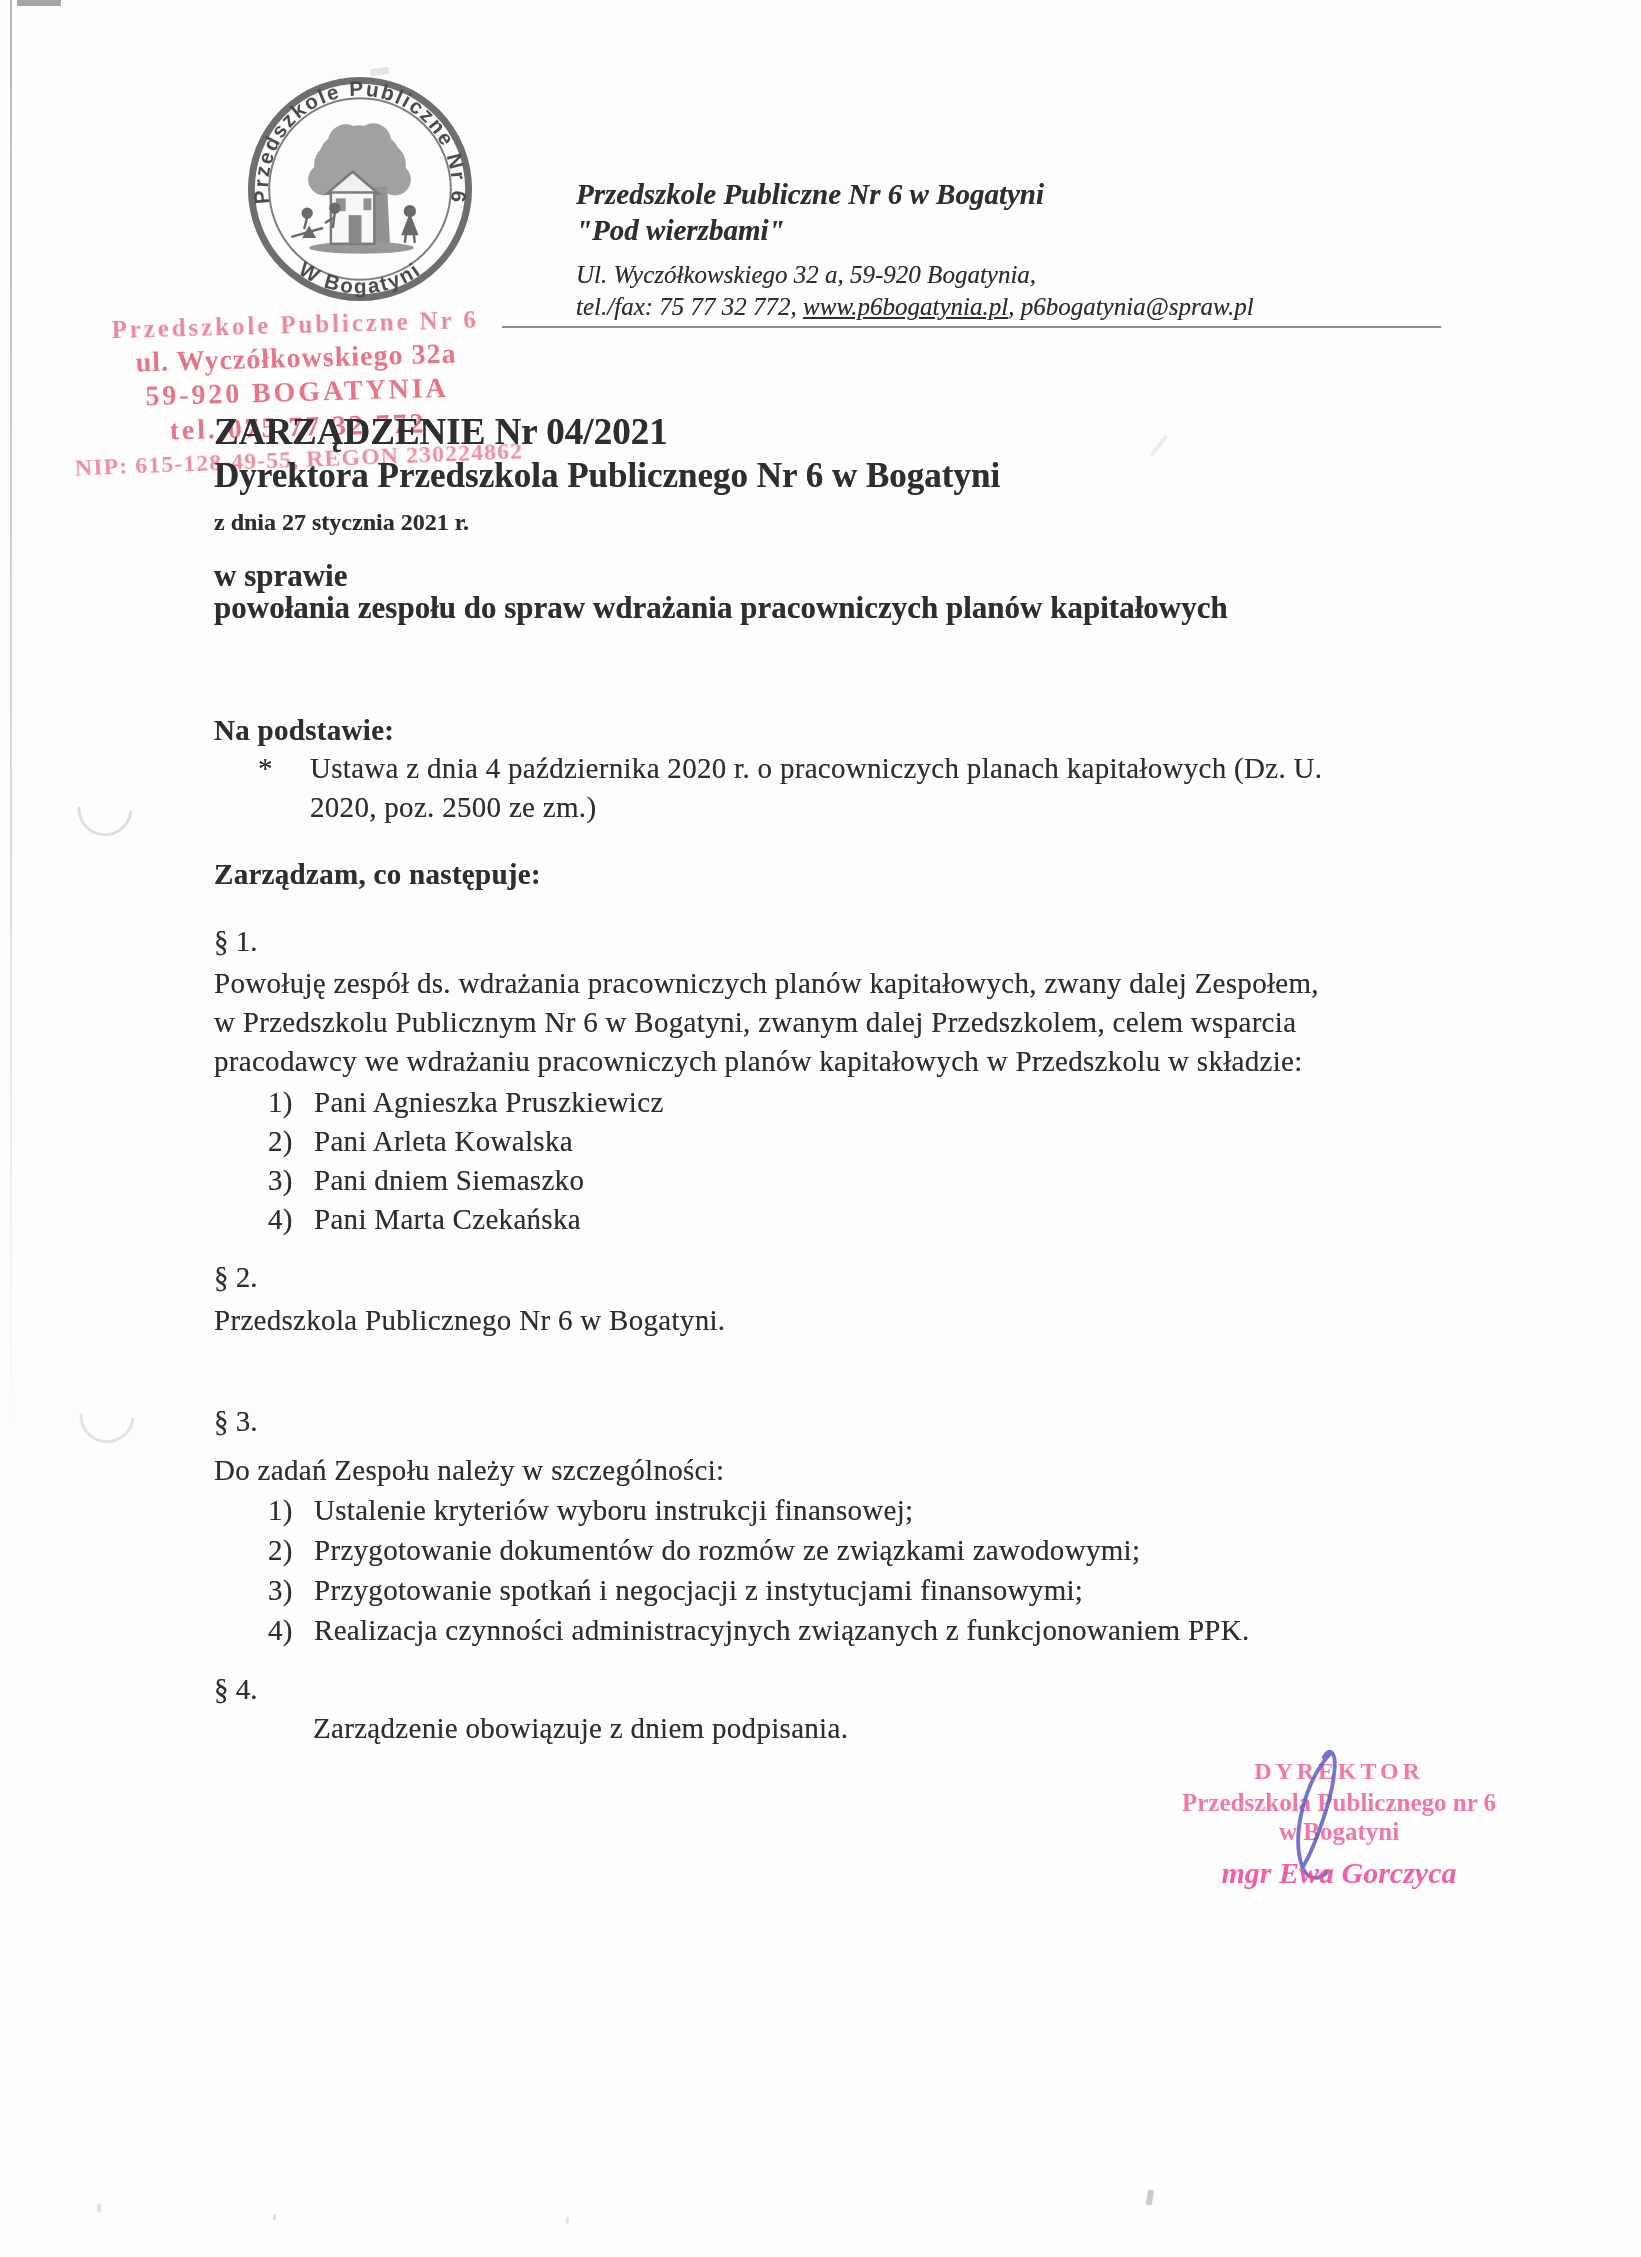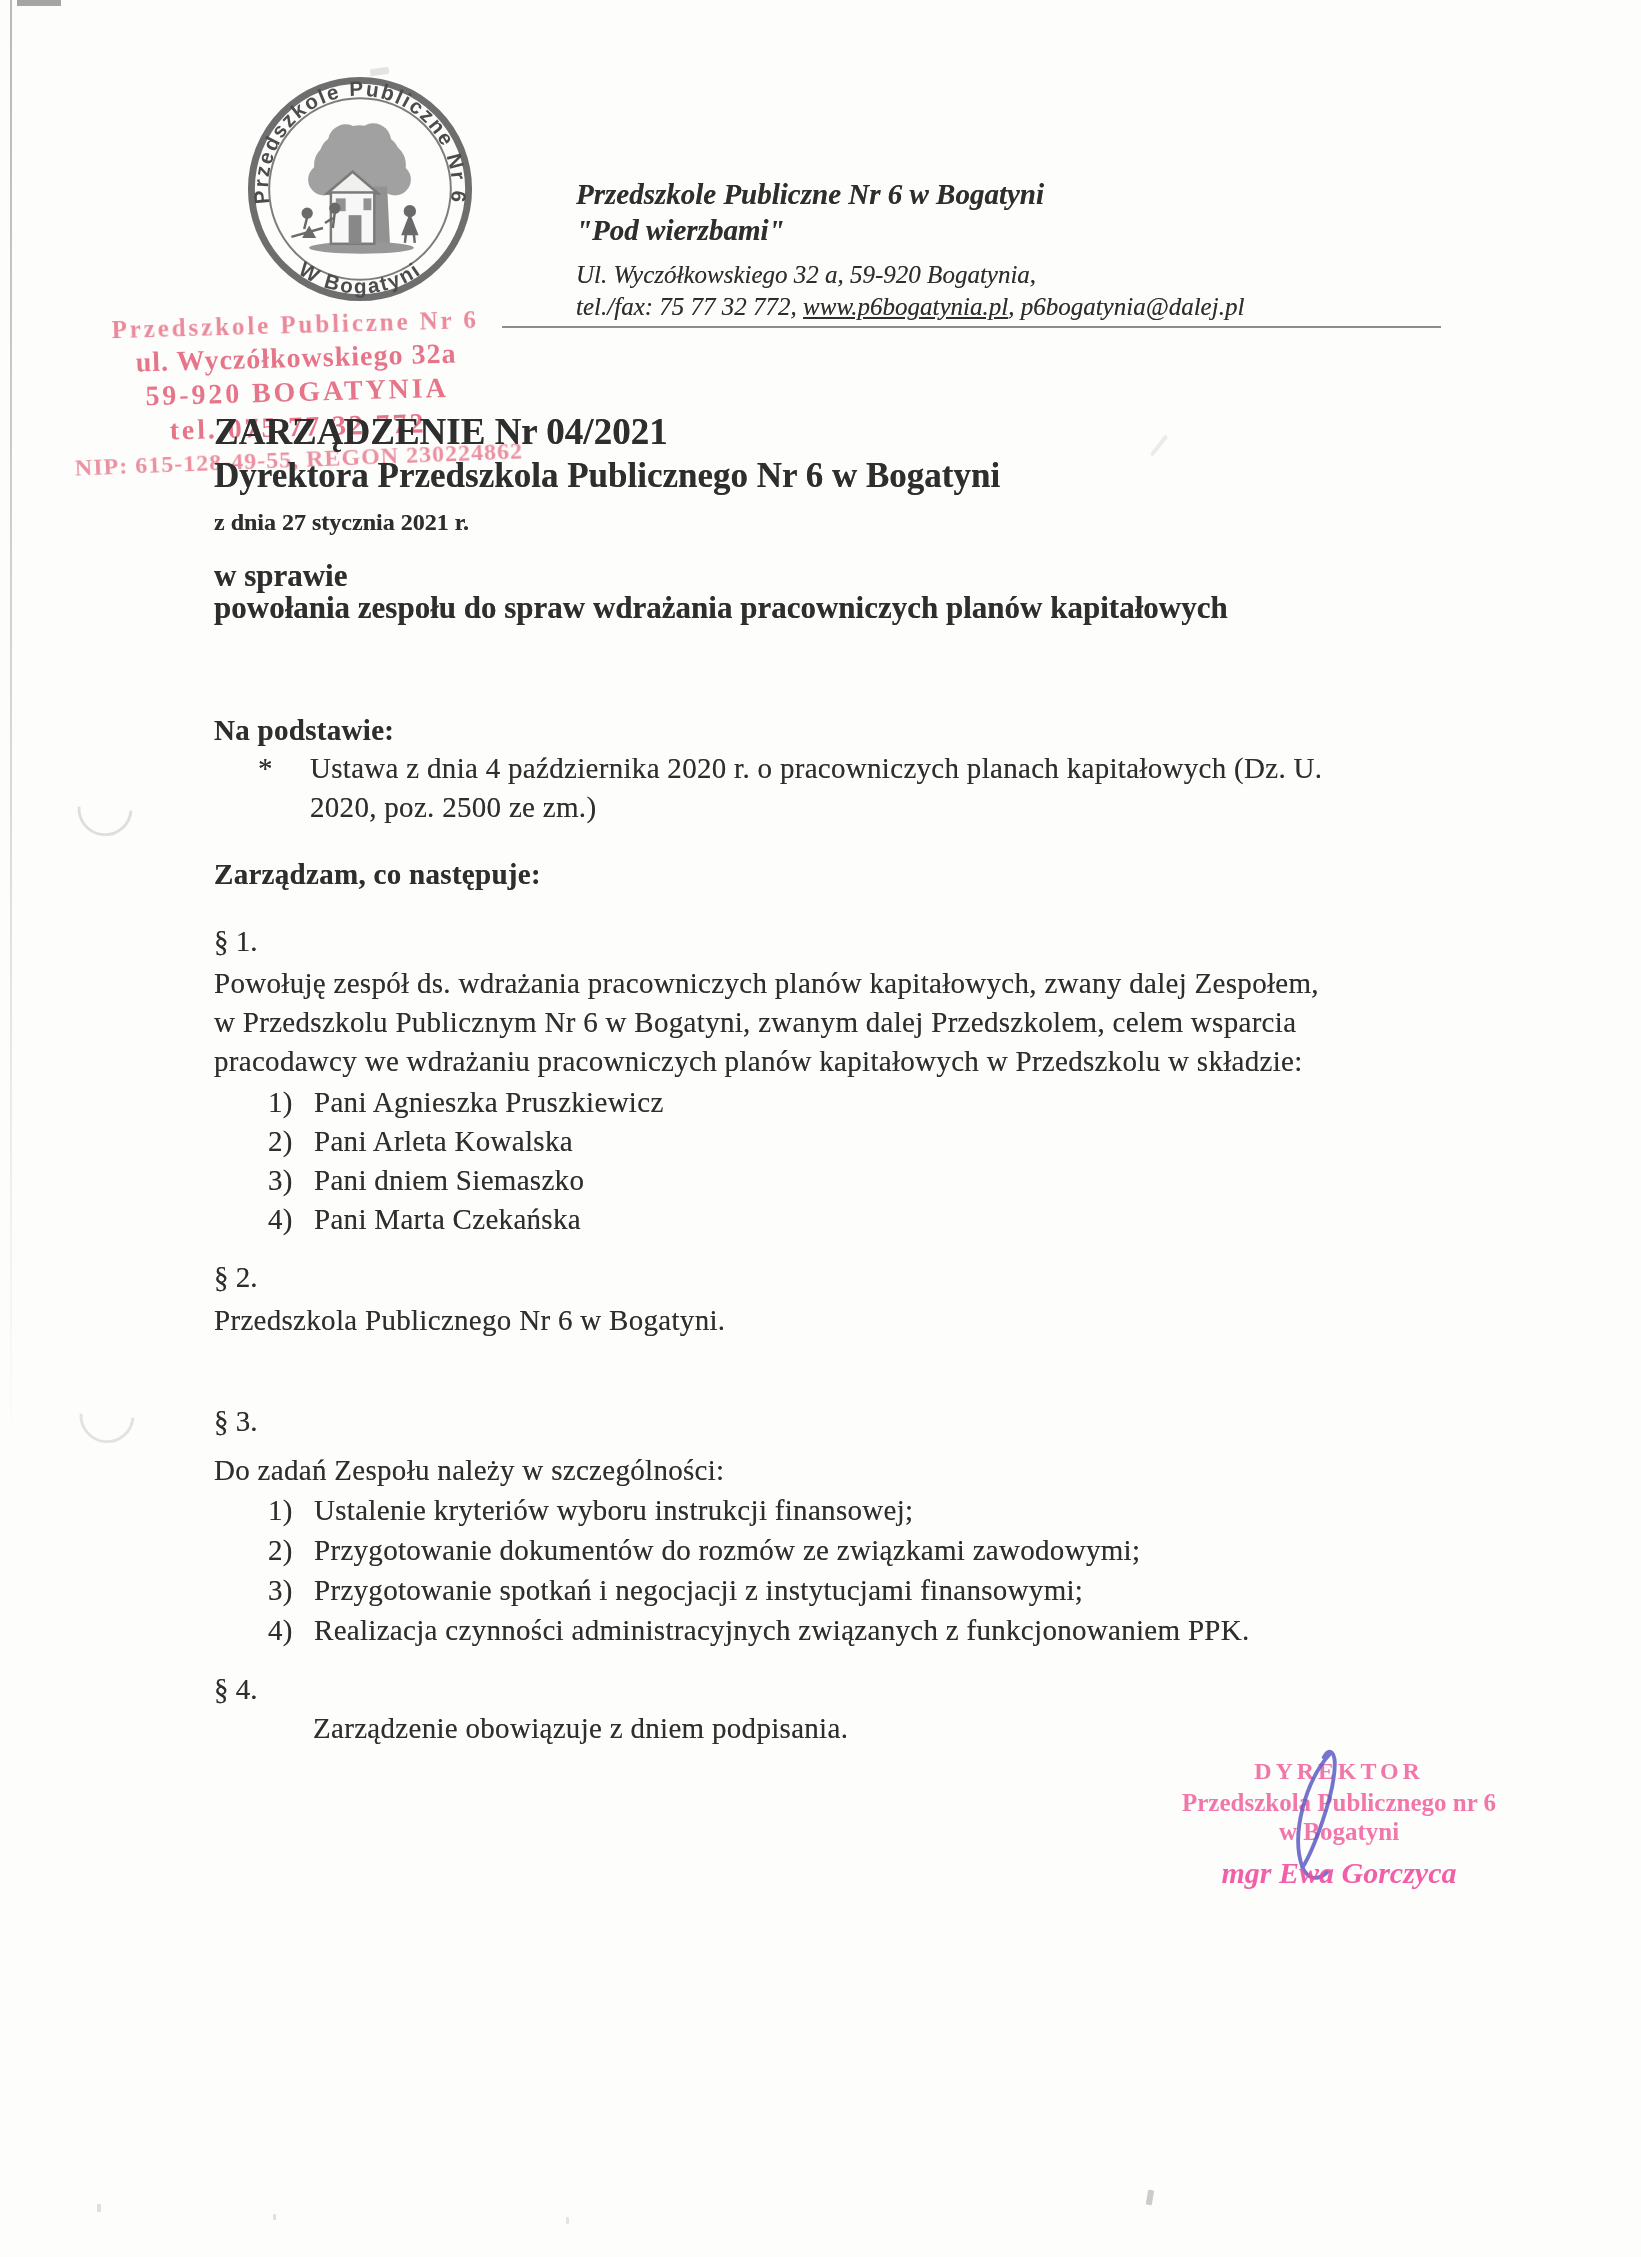--- a/index.html
+++ b/index.html
@@ -121,21 +121,21 @@
         <textPath href="#arcBottom" startOffset="50%" text-anchor="middle">W Bogatyni</textPath>
       </text>
     </g>
   </svg>
 
   <div class="abs scan" style="left:576px;top:176px;">
     <div class="lh-name line">Przedszkole Publiczne Nr 6 w Bogatyni</div>
     <div class="lh-name line">"Pod wierzbami"</div>
     <div class="lh-addr line">Ul. Wyczółkowskiego 32 a, 59-920 Bogatynia,</div>
     <div class="lh-addr line" style="margin-top:0;">
-      <span>tel./fax: 75 77 32 772, </span><span style="text-decoration:underline;">www.p6bogatynia.pl</span><span>, p6bogatynia@dalej.pl</span>
+      <span>tel./fax: 75 77 32 772, </span><span style="text-decoration:underline;">www.p6bogatynia.pl</span><span>, p6bogatynia@spraw.pl</span>
     </div>
   </div>
   <div class="abs rule" style="left:502px;top:326px;width:939px;"></div>
 
   <div class="abs pinkstamp" style="left:46px;top:309px;">
     <div class="ps1 line">Przedszkole Publiczne Nr 6</div>
     <div class="ps2 line">ul. Wyczółkowskiego 32a</div>
     <div class="ps3 line">59-920 BOGATYNIA</div>
     <div class="ps4 line">tel. 075 77 32 772</div>
     <div class="ps5 line">NIP: 615-128-49-55, REGON 230224862</div>

